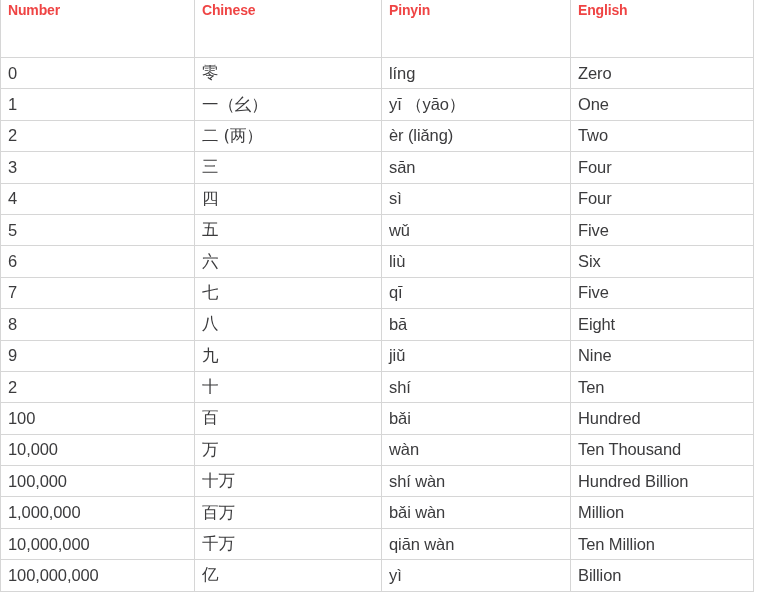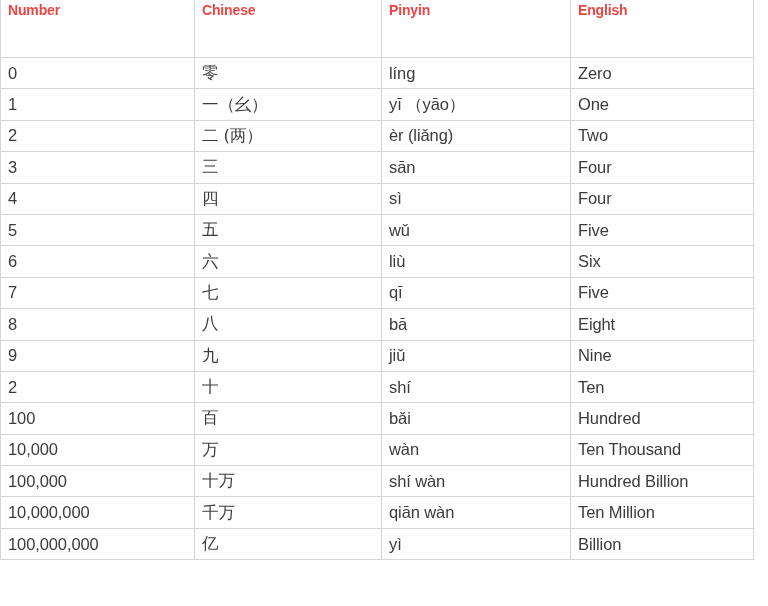--- a/index.html
+++ b/index.html
@@ -183,20 +183,26 @@
           <td class="cell-pinyin">wàn</td>
           <td class="cell-english">Ten Thousand</td>
         </tr>
         <tr>
           <td class="cell-number">100,000</td>
           <td class="cell-chinese">十万</td>
           <td class="cell-pinyin">shí wàn</td>
           <td class="cell-english">Hundred Billion</td>
         </tr>
         <tr>
+          <td class="cell-number">1,000,000</td>
+          <td class="cell-chinese">百万</td>
+          <td class="cell-pinyin">bǎi wàn</td>
+          <td class="cell-english">Million</td>
+        </tr>
+        <tr>
           <td class="cell-number">10,000,000</td>
           <td class="cell-chinese">千万</td>
           <td class="cell-pinyin">qiān  wàn</td>
           <td class="cell-english">Ten Million</td>
         </tr>
         <tr>
           <td class="cell-number">100,000,000</td>
           <td class="cell-chinese">亿</td>
           <td class="cell-pinyin">yì</td>
           <td class="cell-english">Billion</td>

